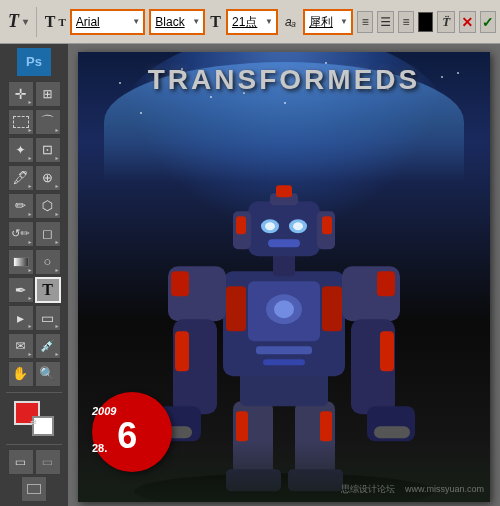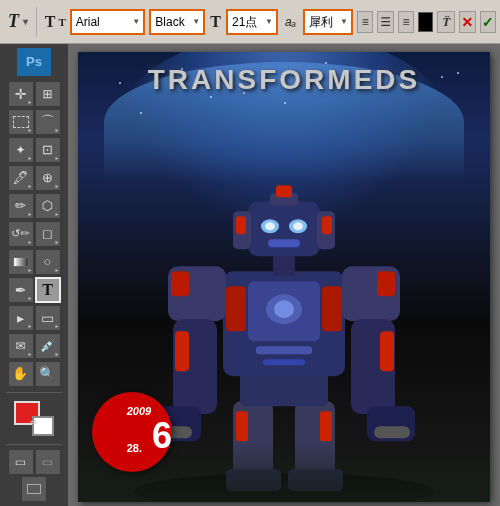--- a/index.html
+++ b/index.html
@@ -44,20 +44,21 @@
     .toolbar-dropdown {
       display: flex;
       align-items: center;
       border: 2px solid #e06000;
       background: white;
       height: 26px;
       padding: 0 4px;
       cursor: pointer;
       font-size: 12px;
       position: relative;
+      text-decoration: underline;
     }
     .toolbar-dropdown select {
       border: none;
       background: transparent;
       outline: none;
       font-size: 12px;
       cursor: pointer;
       appearance: none;
       -webkit-appearance: none;
       padding-right: 14px;
@@ -334,21 +335,21 @@
     .red-badge {
       position: absolute;
       bottom: 30px;
       left: 14px;
       width: 80px;
       height: 80px;
       background: #cc0000;
       border-radius: 50%;
       display: flex;
       flex-direction: column;
-      align-items: flex-end;
+      align-items: flex-start;
       justify-content: center;
       z-index: 20;
       box-shadow: 2px 2px 6px rgba(0,0,0,0.5);
     }
     .badge-year {
       font-size: 11px;
       color: white;
       font-weight: bold;
       line-height: 1;
       margin-bottom: 1px;
@@ -719,17 +720,22 @@
         <div class="red-badge">
           <div class="badge-left">
             <span class="badge-year">2009</span>
             <div class="badge-content">
               <span class="badge-day">28.</span>
               <span class="badge-month">6</span>
             </div>
           </div>
         </div>
 
+        <div class="watermark">
+          <span>思综设计论坛</span>
+          &nbsp;&nbsp;
+          <span>www.missyuan.com</span>
+        </div>
 
       </div>
     </div>
   </div>
 </div>
 
 </body></html>

